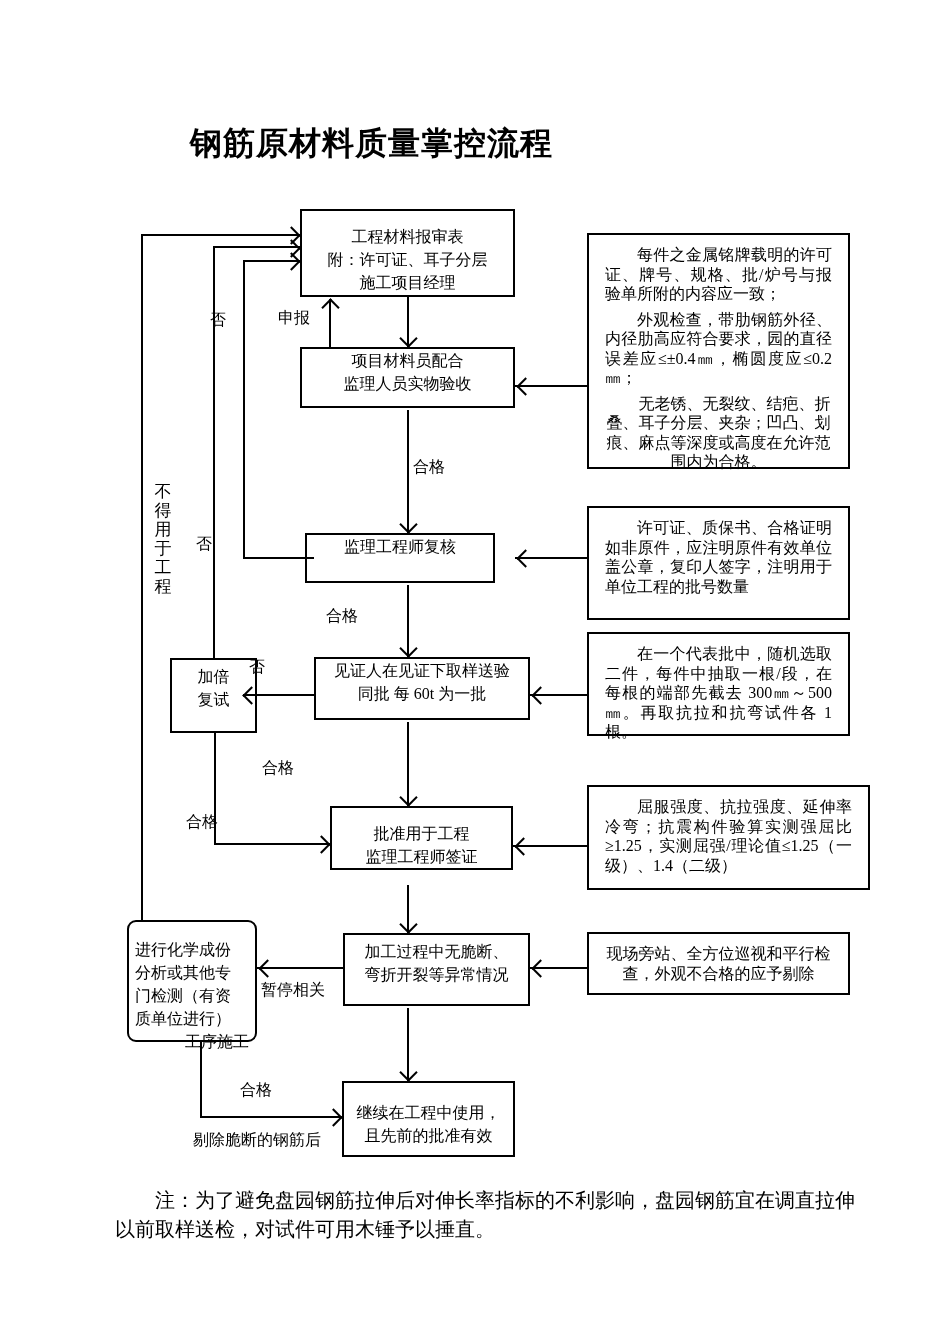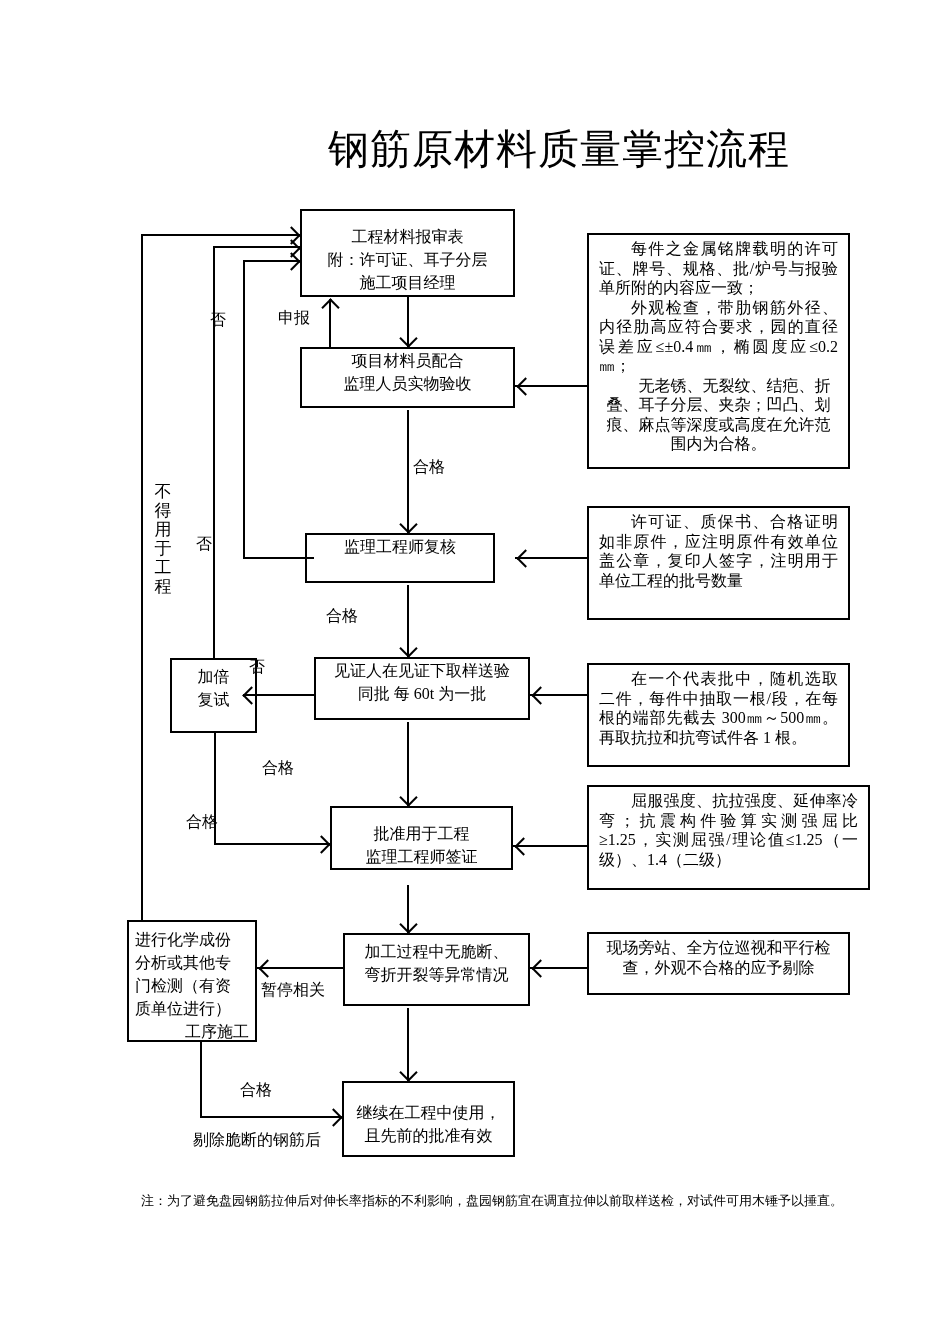--- a/index.html
+++ b/index.html
@@ -1,42 +1,42 @@
 <!DOCTYPE html>
 <html><head>
 <meta charset="utf-8">
 <style>
   html,body { margin:0; padding:0; background:#fff; }
   .page { position:relative; width:950px; height:1344px; background:#ffffff;
           font-family:"Liberation Serif","DejaVu Serif",serif; color:#000; overflow:hidden; }
-  .title { position:absolute; left:190px; top:122px; width:600px; text-align:right;
-           font-size:41px; font-weight:normal; letter-spacing:1px; }
+  .title { position:absolute; left:190px; top:122px; width:600px; text-align:left;
+           font-size:32px; font-weight:bold; letter-spacing:1px; }
   .box { position:absolute; border:2px solid #000; box-sizing:border-box;
          font-size:16px; line-height:23px; text-align:center; padding-top:14px; }
   .box.thick { border-width:2.5px; }
   .box.vcenter { display:flex; flex-direction:column; justify-content:flex-start; padding-top:0; }
-  .box.chem { text-align:left; padding:6px 6px; }
+  .box.chem { text-align:left; padding:16px 6px;border-radius:9px; }
   .box.chem .corner { text-align:right; margin-top:0; }
   .ann { position:absolute; border:2px solid #000; box-sizing:border-box;
          font-size:16px; line-height:19.5px; padding:4px 10px; text-align:justify; }
-  .ann p { margin:0; text-indent:2em; }
+  .ann p { margin:6px; text-indent:2em; }
   .ann p.center { text-align:center; }
   .ann p.center.noind { text-indent:0; }
   .lbl { position:absolute; font-size:16px; white-space:nowrap; }
   .vtext { position:absolute; width:20px; font-size:17px; line-height:19px;
            word-break:break-all; text-align:center; }
   .ln { position:absolute; background:#000; }
   .chev { position:absolute; width:11px; height:11px;
           border-right:2.6px solid #000; border-bottom:2.6px solid #000; }
   .chev.down  { transform:rotate(45deg); }
   .chev.up    { transform:rotate(-135deg); }
   .chev.left  { transform:rotate(135deg); }
   .chev.right { transform:rotate(-45deg); }
   .note { position:absolute; left:115px; top:1186px; width:755px;
-          font-size:13px; line-height:29px; text-indent:2em; }
+          font-size:20px; line-height:29px; text-indent:2em; }
 </style>
 </head>
 <body>
 
 <div class="page">
 
   <div class="title">钢筋原材料质量掌控流程</div>
 
   <div class="box" style="left:300px;top:209px;width:215px;height:88px">
     <div>工程材料报审表</div>
@@ -89,21 +89,21 @@
   <div class="ann" style="left:587px;top:233px;width:263px;height:236px">
     <p>每件之金属铭牌载明的许可证、牌号、规格、批/炉号与报验单所附的内容应一致；</p>
     <p>外观检查，带肋钢筋外径、内径肋高应符合要求，园的直径误差应≤±0.4㎜，椭圆度应≤0.2㎜；</p>
     <p class="center">无老锈、无裂纹、结疤、折叠、耳子分层、夹杂；凹凸、划痕、麻点等深度或高度在允许范围内为合格。</p>
   </div>
 
   <div class="ann" style="left:587px;top:506px;width:263px;height:114px">
     <p>许可证、质保书、合格证明如非原件，应注明原件有效单位盖公章，复印人签字，注明用于单位工程的批号数量</p>
   </div>
 
-  <div class="ann" style="left:587px;top:663px;width:263px;height:104px">
+  <div class="ann" style="left:587px;top:632px;width:263px;height:104px">
     <p>在一个代表批中，随机选取二件，每件中抽取一根/段，在每根的端部先截去 300㎜～500㎜。再取抗拉和抗弯试件各 1 根。</p>
   </div>
 
   <div class="ann" style="left:587px;top:785px;width:283px;height:105px">
     <p>屈服强度、抗拉强度、延伸率冷弯；抗震构件验算实测强屈比≥1.25，实测屈强/理论值≤1.25（一级）、1.4（二级）</p>
   </div>
 
   <div class="ann" style="left:587px;top:932px;width:263px;height:63px">
     <p class="center noind">现场旁站、全方位巡视和平行检查，外观不合格的应予剔除</p>
   </div>

